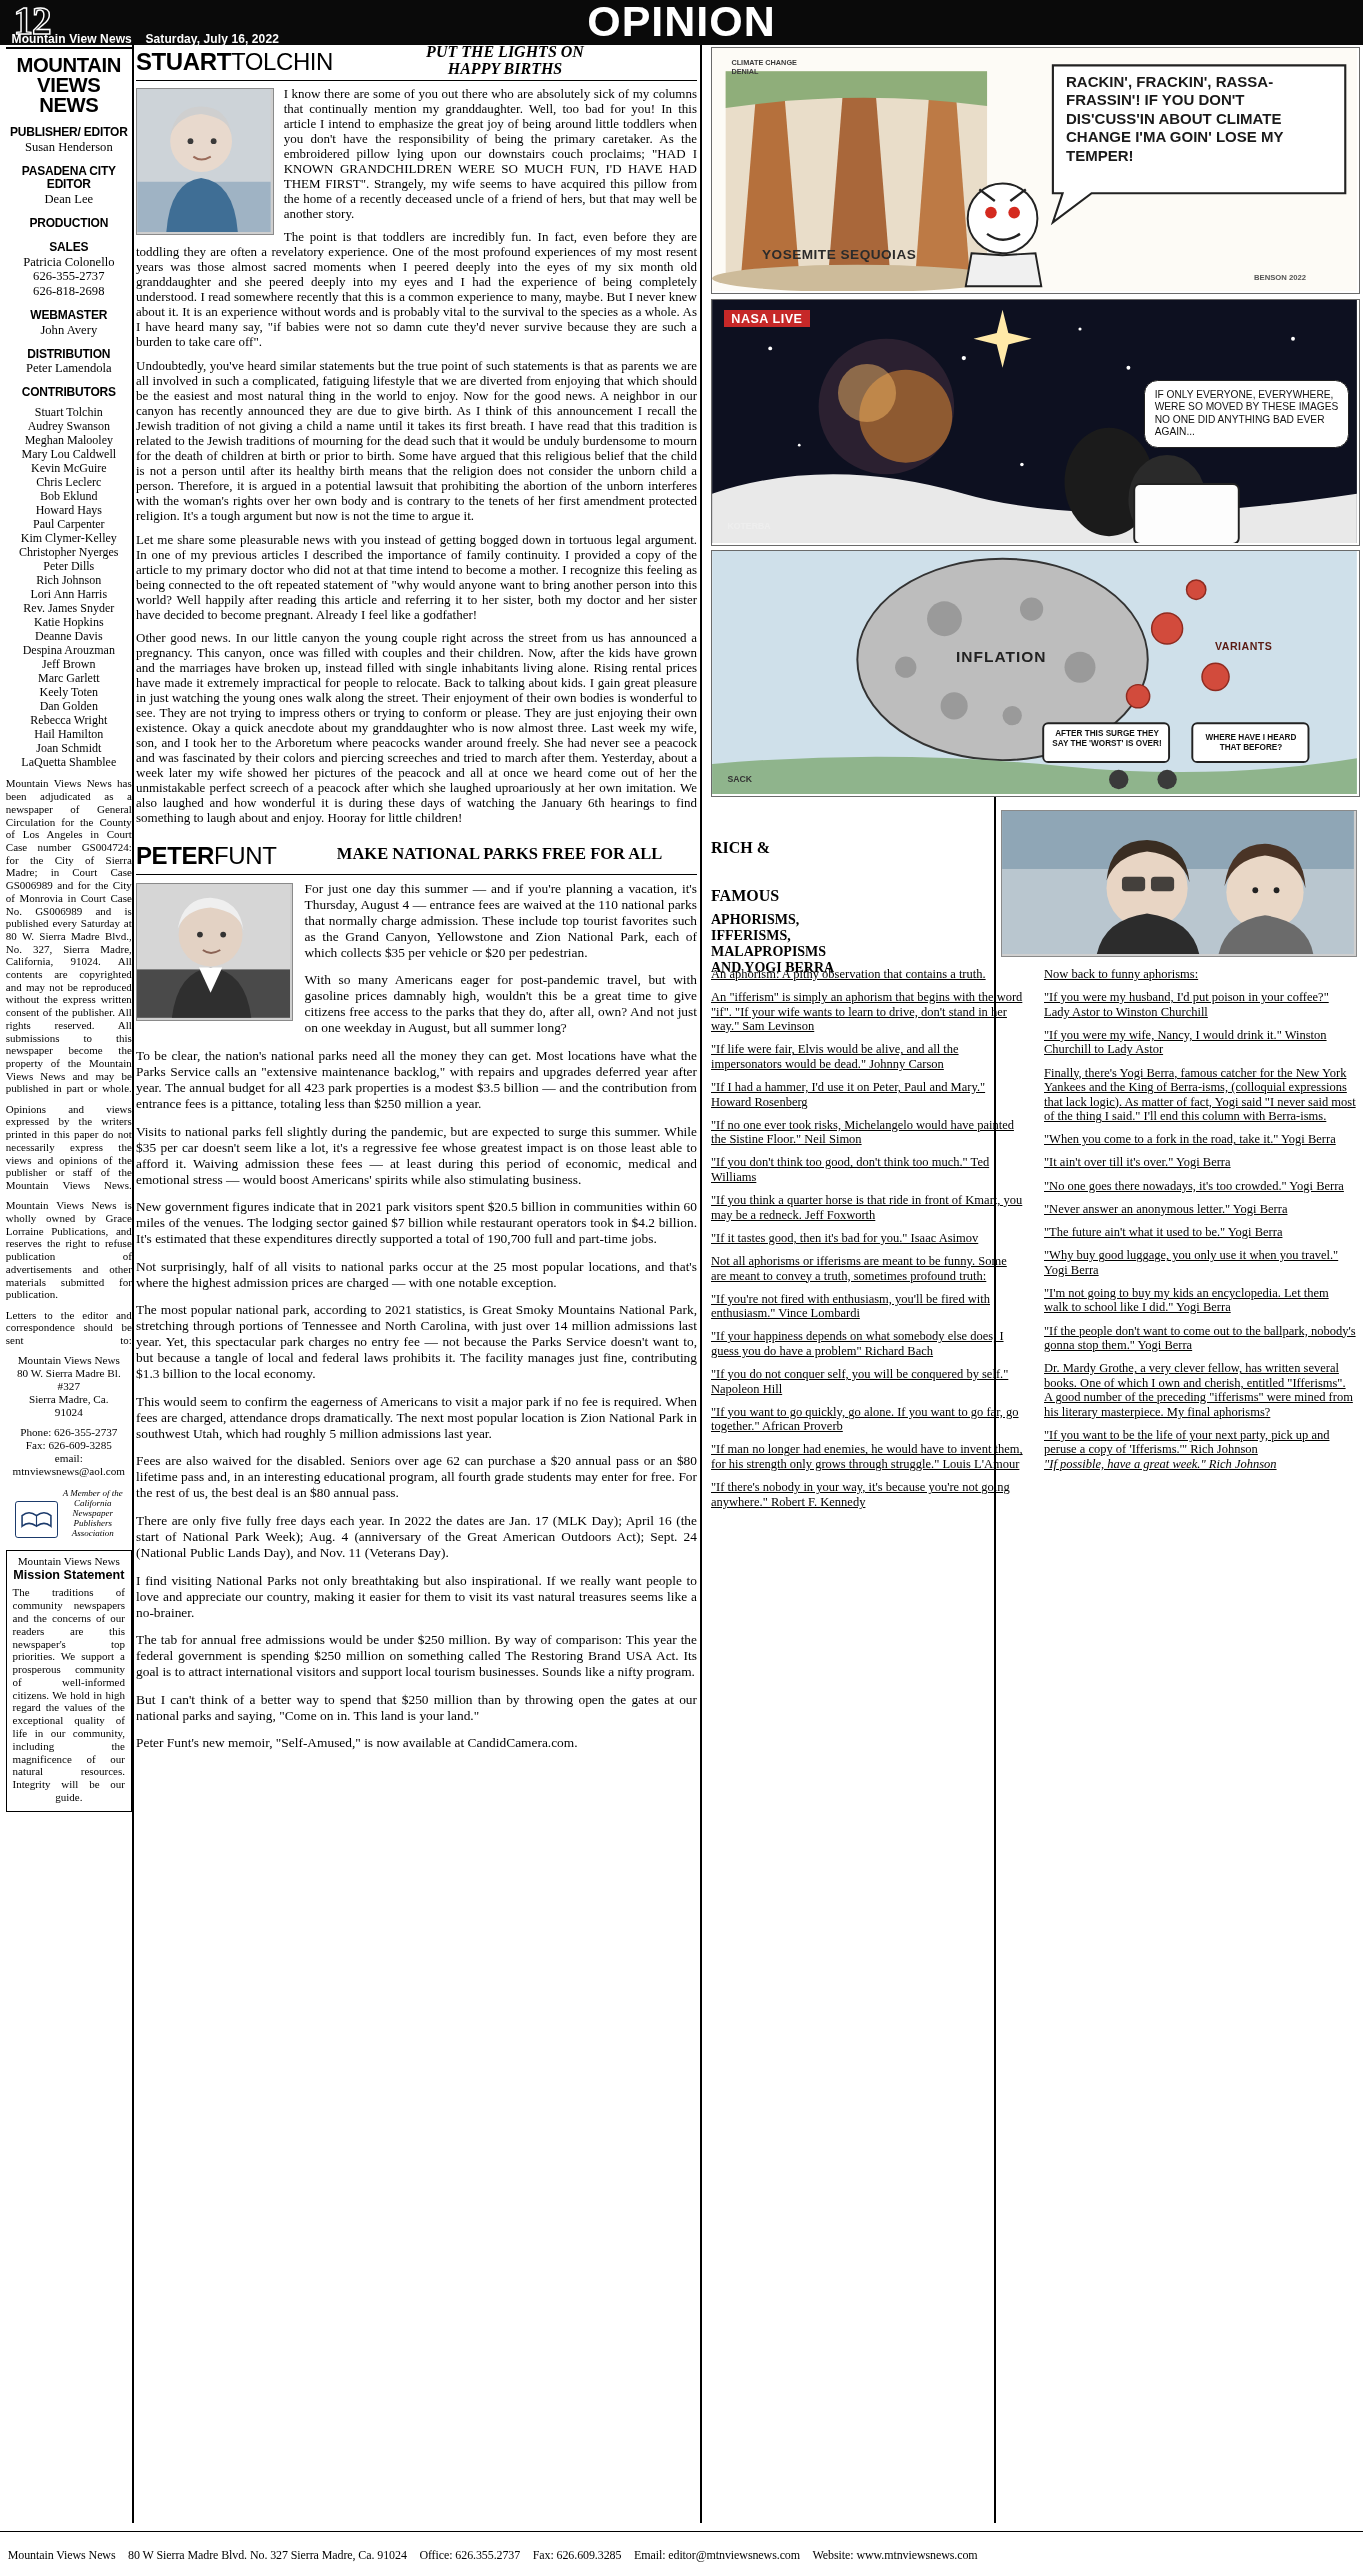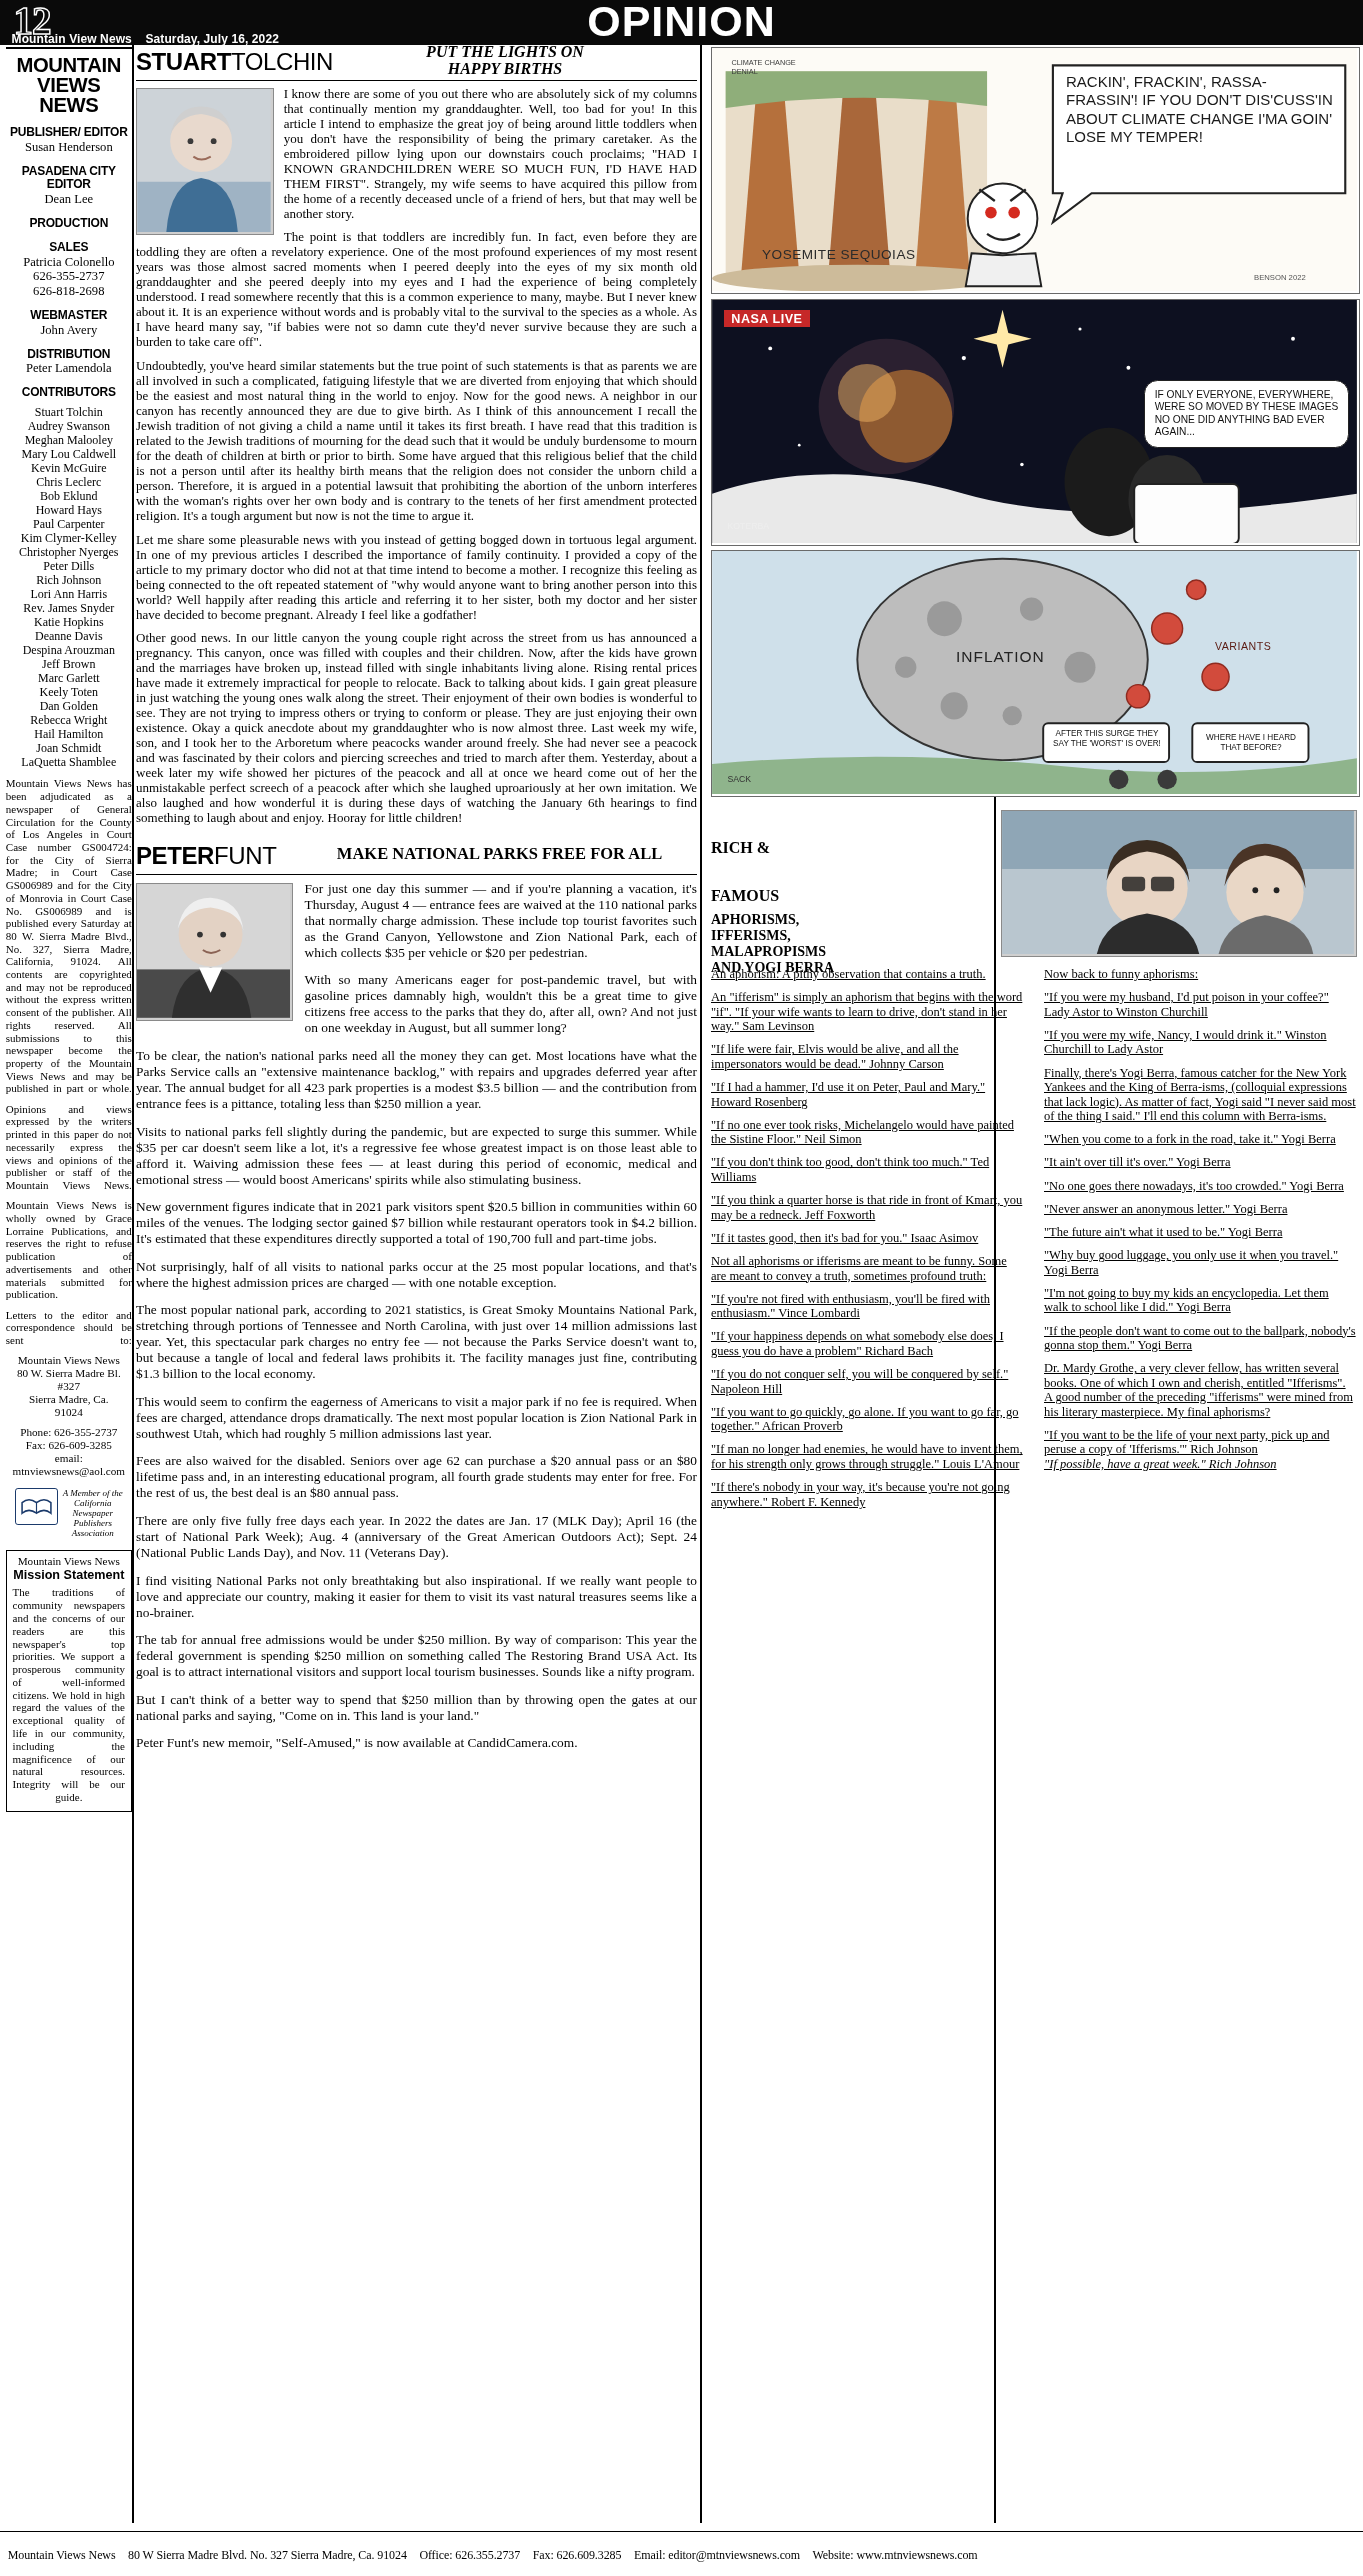--- a/index.html
+++ b/index.html
@@ -73,21 +73,21 @@
     text-align:justify;text-align-last:justify;
     margin-top:8.7px;
     hyphens:auto;
   }
   .legal p{margin:0 0 7.7px 0;}
   .contact{
     font-family:"Liberation Serif",serif;
     font-size:11.2px;line-height:13px;text-align:center;margin-top:7.7px;
   }
   .cnpa{
-    margin-top:9.7px;display:flex;align-items:flex-start;gap:4.8px;justify-content:center;
+    margin-top:9.7px;display:flex;align-items:flex-end;gap:4.8px;justify-content:center;
   }
   .cnpa-text{
     font-family:"Liberation Serif",serif;
     font-size:9px;line-height:10px;text-align:center;font-style:italic;
   }
   .cnpa-logo{
     width:41px;height:35px;border:1.4px solid #1b3a6b;border-radius:2.9px;
     display:flex;align-items:center;justify-content:center;flex:0 0 auto;
     background:#fff;
   }
@@ -157,21 +157,21 @@
   }
   .rf-body p{margin:0 0 8.7px 0;}
   .rf-body .ital{font-style:italic;}
 
   
   .cartoon{
     border:1px solid #6a6a6a;position:relative;overflow:hidden;background:#fff;
   }
   .c-label{
     position:absolute;font-family:"Liberation Sans",sans-serif;
-    font-weight:400;
+    font-weight:700;
   }
 
   
   .footer{
     position:absolute;left:0;top:2531px;width:1363px;height:45px;
     border-top:1px solid #000;
   }
   .footer-inner{
     font-family:"Liberation Serif",serif;
     font-size:12px;line-height:13.6px;

